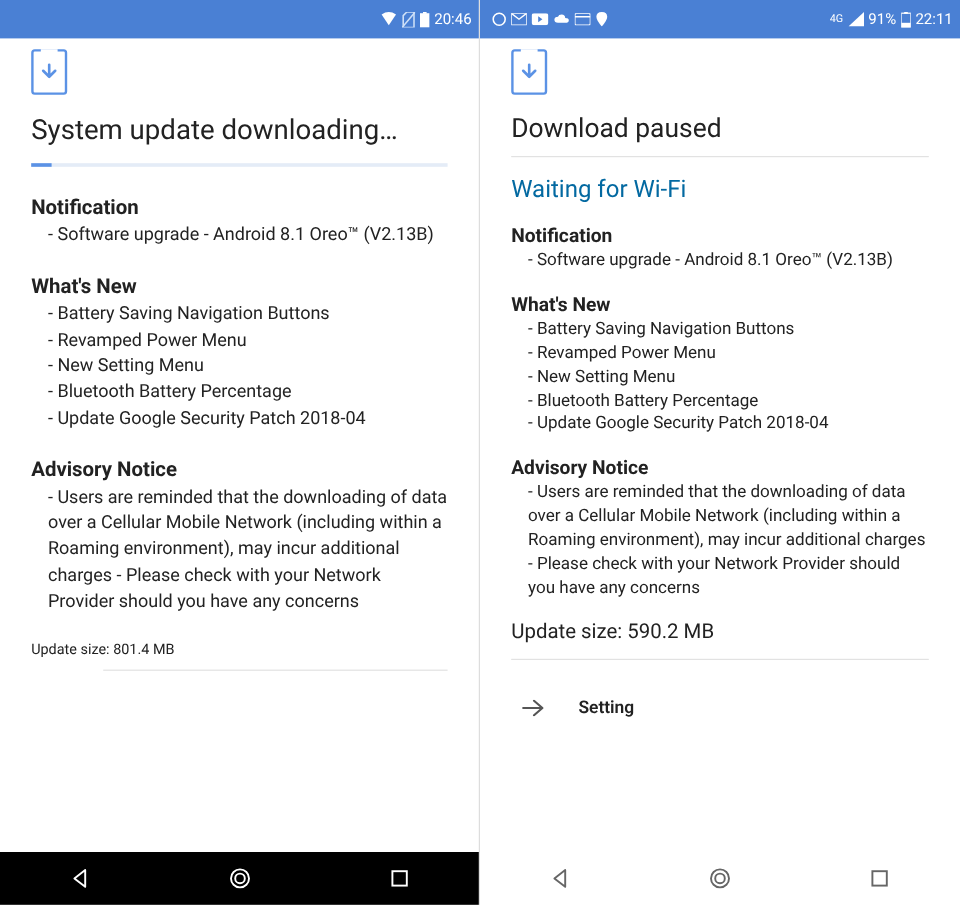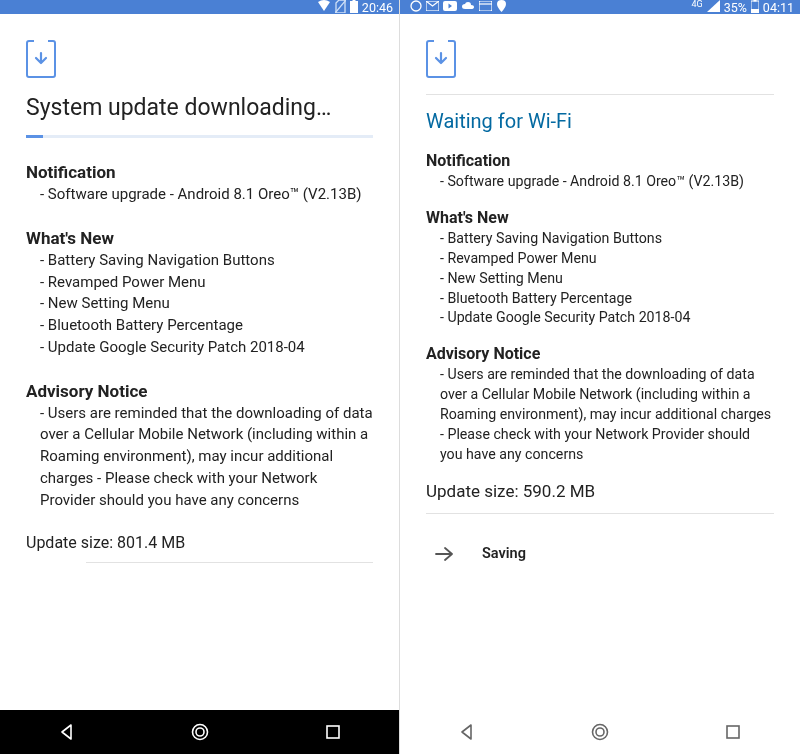--- a/index.html
+++ b/index.html
@@ -8,37 +8,37 @@
     height: 754px;
     display: flex;
     font-family: -apple-system, BlinkMacSystemFont, "Segoe UI", Roboto, sans-serif;
     background: #fff;
     overflow: hidden;
   }
   .phone { width: 50%; height: 100%; display: flex; flex-direction: column; position: relative; }
   .phone.left { border-right: 1px solid #ddd; }
 
   .statusbar {
-    height: 14px;
+    height: 32px;
     background: #4a80d4;
     color: #fff;
     display: flex;
-    align-items: flex-start;
+    align-items: center;
     justify-content: flex-end;
     padding: 0 6px;
     font-size: 12px;
     gap: 4px;
   }
   .sb-left-icons { display: flex; margin-right: auto; gap: 4px; align-items: center; padding-left: 4px; }
   .sb-icon { display: inline-flex; align-items: center; }
   .sb-text { font-size: 12.5px; }
 
   .content {
     flex: 1;
-    padding: 26px 26px 0 26px;
+    padding: 9px 26px 0 26px;
     overflow: hidden;
   }
 
   .update-icon {
     width: 30px; height: 38px;
     border: 2.5px solid #5b92e5;
     border-radius: 3px;
     position: relative;
     margin-bottom: 16px;
   }
@@ -92,21 +92,21 @@
 
   .item {
     font-size: 15px;
     line-height: 1.45;
     color: #222;
     margin-left: 14px;
   }
   .phone.right .item { font-size: 14.2px; line-height: 1.4; }
 
   .update-size {
-    font-size: 16px;
+    font-size: 12px;
     color: #222;
     margin-top: 6px;
   }
   .phone.right .update-size { font-size: 17px; margin-bottom: 12px; }
 
   .bottom-divider { height: 1px; background: #e2e2e2; margin: 10px 0 0 60px; }
 
   .resume-row {
     display: flex;
     align-items: center;
@@ -243,37 +243,38 @@
             <path d="M5.5 0 Q10 0 10 4 Q10 7 5.5 12 Q1 7 1 4 Q1 0 5.5 0 Z" fill="#fff"></path>
           </svg>
         </span>
     </span>
     <span class="sb-text" style="font-size:9px; line-height:1;">4G</span>
     <span class="sb-icon">
         <svg width="13" height="12" viewBox="0 0 13 12">
           <path d="M0 12 L13 12 L13 0 Z" fill="#fff"></path>
         </svg>
       </span>
-    <span class="sb-text">35%</span>
+    <span class="sb-text">91%</span>
     <span class="sb-icon">
         <svg width="8" height="13" viewBox="0 0 8 13">
           <rect x="0" y="1" width="8" height="12" fill="none" stroke="#fff" stroke-width="1"></rect>
           <rect x="0" y="9" width="8" height="4" fill="#fff"></rect>
           <rect x="2.5" y="0" width="3" height="1.5" fill="#fff"></rect>
         </svg>
       </span>
-    <span class="sb-text">04:11</span>
+    <span class="sb-text">22:11</span>
   </div>
 
   <div class="content">
     <div class="update-icon">
       <svg width="16" height="16" viewBox="0 0 16 16">
           <path d="M8 2 V11 M3 7 L8 12 L13 7" stroke="#5b92e5" stroke-width="2.2" fill="none" stroke-linecap="round" stroke-linejoin="round"></path>
         </svg>
     </div>
+    <h1>Download paused</h1>
     <div class="divider"></div>
     <div class="wait-msg">Waiting for Wi-Fi</div>
 
     <div class="section">
       <h2>Notification</h2>
       <div class="item">- Software upgrade - Android 8.1 Oreo™ (V2.13B)</div>
     </div>
 
     <div class="section">
       <h2>What's New</h2>
@@ -291,21 +292,21 @@
 
     <div class="update-size">Update size: 590.2 MB</div>
     <div class="divider"></div>
 
     <div class="resume-row">
       <span class="arrow">
         <svg width="20" height="14" viewBox="0 0 20 14">
             <path d="M2 7 H17 M11 1 L18 7 L11 13" stroke="#555" stroke-width="1.8" fill="none" stroke-linecap="round" stroke-linejoin="round"></path>
           </svg>
       </span>
-      <span class="label">Saving</span>
+      <span class="label">Setting</span>
     </div>
   </div>
 
   <div class="navbar light">
     <div class="nav-btn">
       <svg width="18" height="18" viewBox="0 0 18 18">
           <path d="M13 2 L4 9 L13 16 Z" fill="none" stroke="#666" stroke-width="1.6" stroke-linejoin="round"></path>
         </svg>
     </div>
     <div class="nav-btn">

